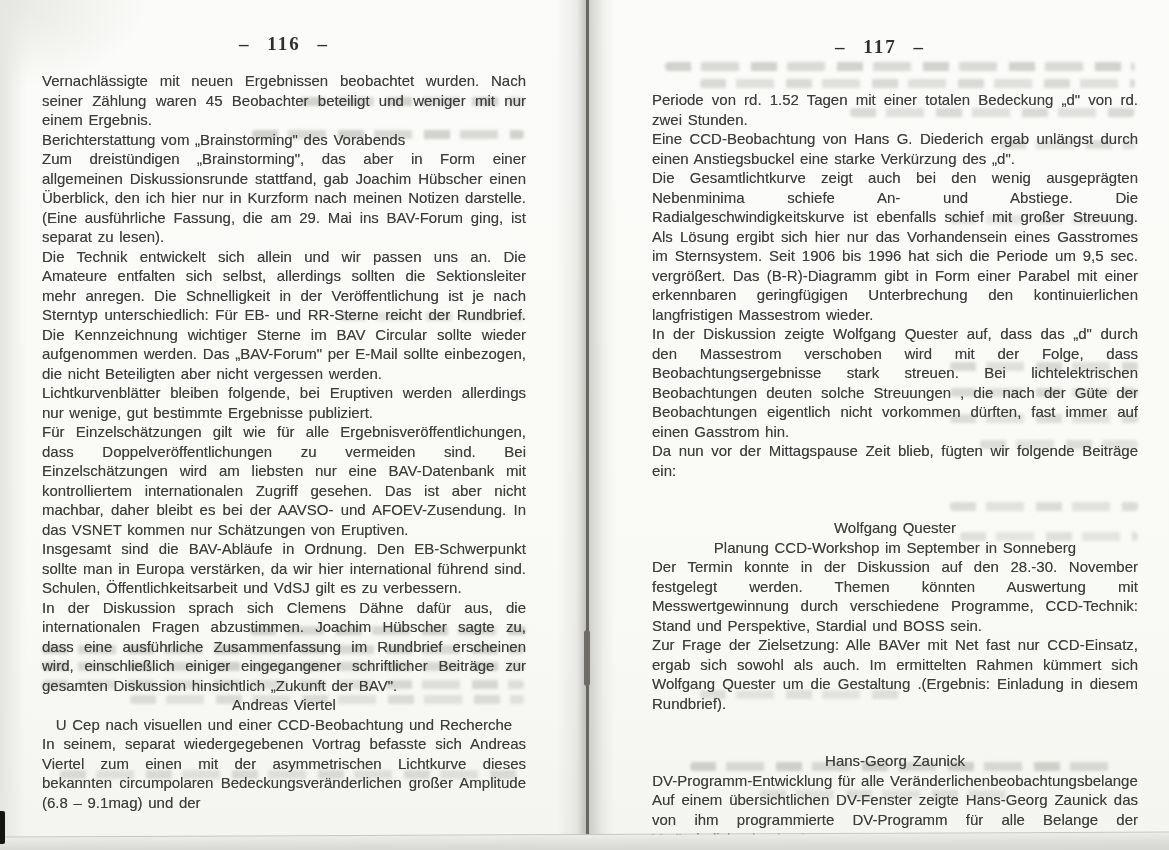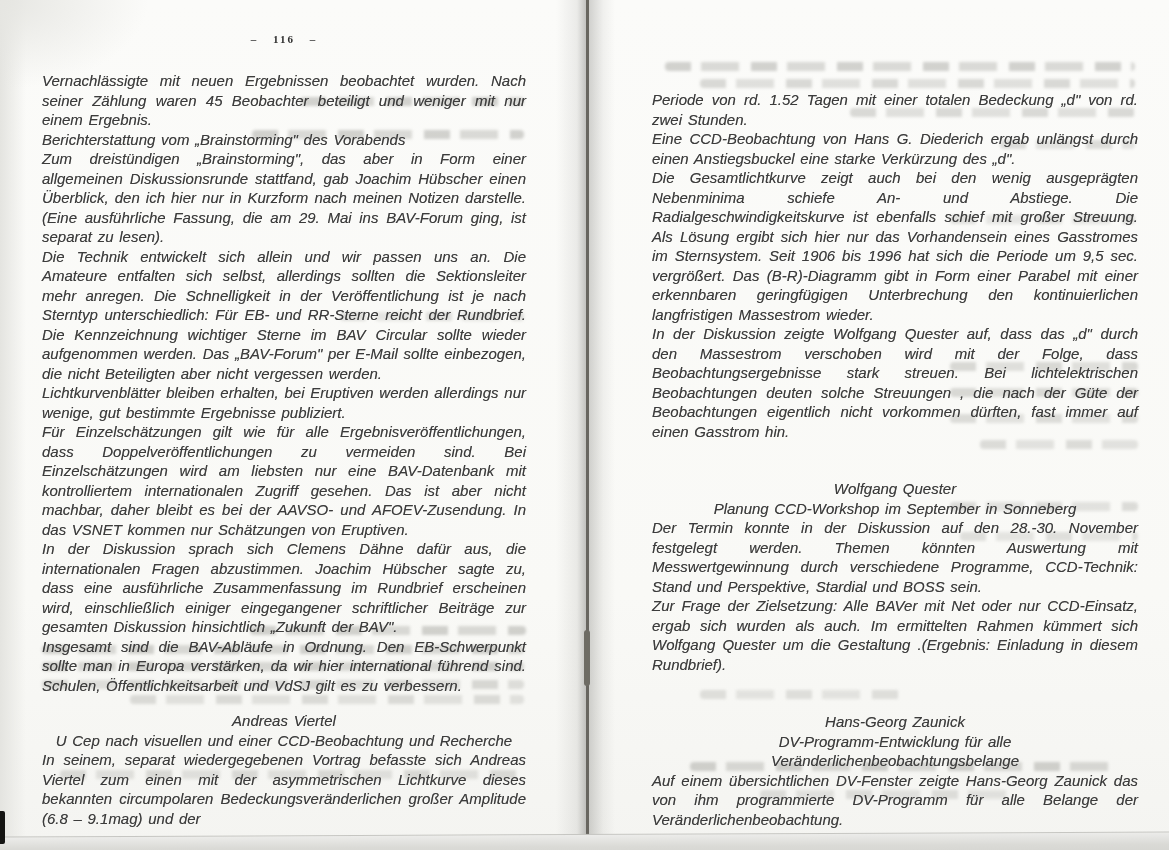--- a/index.html
+++ b/index.html
@@ -20,31 +20,31 @@
     background:#6e6c64;filter:blur(.6px);}
   .gutter-shade-r{position:absolute;left:589px;top:0;width:26px;height:850px;
     background:linear-gradient(90deg,rgba(110,110,105,.30) 0%,rgba(110,110,105,.08) 55%,rgba(110,110,105,0) 100%);}
   .bottom-band{position:absolute;left:-10px;top:834px;width:1200px;height:26px;
     background:linear-gradient(180deg,#ececea 0%,#dadad6 45%,#d2d2ce 100%);
     transform:rotate(-0.25deg);border-top:1px solid #c6c6c2;}
   .corner-mark{position:absolute;left:0;top:811px;width:5px;height:33px;background:#141412;border-radius:0 2px 2px 0;}
 
   
   .pageno{position:absolute;font-family:"Liberation Serif","DejaVu Serif",serif;
-    font-size:11px;font-weight:600;letter-spacing:2px;word-spacing:10px;color:#2f2f2f;text-align:center;}
+    font-size:19px;font-weight:600;letter-spacing:2px;word-spacing:10px;color:#2f2f2f;text-align:center;}
   .pageno.left{left:42px;top:33px;width:484px;}
   .pageno.right{left:640px;top:36px;width:480px;}
   .col{position:absolute;font-size:15px;line-height:19.5px;text-align:justify;
     color:#3c3c3c;word-spacing:1.5px;hyphens:manual;text-shadow:0 0 .4px rgba(60,60,60,.55);}
   .col.left{left:42px;top:71px;width:484px;}
   .col.right{left:652px;top:90px;width:486px;}
-  .col p{margin:0;font-style:italic;}
+  .col p{margin:0;}
   .mt-s{margin-top:9px;}
   .mt{margin-top:14px;}
-  .mt-m{margin-top:16px;}
+  .mt-m{margin-top:0;}
   .mt-l{margin-top:24px;}
   .mt-xl{margin-top:38px;}
   .speaker p{text-align:center;}
 
   
   .bleed{position:absolute;height:9px;border-radius:4px;filter:blur(1.6px);opacity:.55;
     background:repeating-linear-gradient(90deg,
       rgba(150,150,144,.75) 0px,rgba(150,150,144,.75) 26px,
       rgba(150,150,144,0) 26px,rgba(150,150,144,0) 36px,
       rgba(150,150,144,.6) 36px,rgba(150,150,144,.6) 74px,
@@ -87,42 +87,44 @@
     <div class="bleed" style="left:690px;top:762px;width:420px;"></div>
     <div class="bleed" style="left:760px;top:790px;width:250px;opacity:.35;"></div>
   </div>
 
   <div class="pageno left">– 116 –</div>
   <div class="col left">
     <p>Vernachlässigte mit neuen Ergebnissen beobachtet wurden. Nach seiner Zählung waren 45 Beobachter beteiligt und weniger mit nur einem Ergebnis.</p>
     <p class="mt">Berichterstattung vom „Brainstorming" des Vorabends</p>
     <p class="mt">Zum dreistündigen „Brainstorming", das aber in Form einer allgemeinen Diskussionsrunde stattfand, gab Joachim Hübscher einen Überblick, den ich hier nur in Kurzform nach meinen Notizen darstelle. (Eine ausführliche Fassung, die am 29. Mai ins BAV-Forum ging, ist separat zu lesen).</p>
     <p class="mt-s">Die Technik entwickelt sich allein und wir passen uns an. Die Amateure entfalten sich selbst, allerdings sollten die Sektionsleiter mehr anregen. Die Schnelligkeit in der Veröffentlichung ist je nach Sterntyp unterschiedlich: Für EB- und RR-Sterne reicht der Rundbrief. Die Kennzeichnung wichtiger Sterne im BAV Circular sollte wieder aufgenommen werden. Das „BAV-Forum" per E-Mail sollte einbezogen, die nicht Beteiligten aber nicht vergessen werden.</p>
-    <p>Lichtkurvenblätter bleiben erhalten, bei Eruptiven werden allerdings nur wenige, gut bestimmte Ergebnisse publiziert.</p>
+    <p>Lichtkurvenblätter bleiben folgende, bei Eruptiven werden allerdings nur wenige, gut bestimmte Ergebnisse publiziert.</p>
     <p class="mt">Für Einzelschätzungen gilt wie für alle Ergebnisveröffentlichungen, dass Doppelveröffentlichungen zu vermeiden sind. Bei Einzelschätzungen wird am liebsten nur eine BAV-Datenbank mit kontrolliertem internationalen Zugriff gesehen. Das ist aber nicht machbar, daher bleibt es bei der AAVSO- und AFOEV-Zusendung. In das VSNET kommen nur Schätzungen von Eruptiven.</p>
+    <p class="mt-m">Insgesamt sind die BAV-Abläufe in Ordnung. Den EB-Schwerpunkt sollte man in Europa verstärken, da wir hier international führend sind. Schulen, Öffentlichkeitsarbeit und VdSJ gilt es zu verbessern.</p>
     <p class="mt-m">In der Diskussion sprach sich Clemens Dähne dafür aus, die internationalen Fragen abzustimmen. Joachim Hübscher sagte zu, dass eine ausführliche Zusammenfassung im Rundbrief erscheinen wird, einschließlich einiger ein­gegangener schriftlicher Beiträge zur gesamten Diskussion hinsichtlich „Zukunft der BAV".</p>
-    <p class="mt-m">Insgesamt sind die BAV-Abläufe in Ordnung. Den EB-Schwerpunkt sollte man in Europa verstärken, da wir hier international führend sind. Schulen, Öffentlichkeitsarbeit und VdSJ gilt es zu verbessern.</p>
     <div class="speaker mt-m">
       <p>Andreas Viertel</p>
       <p>U Cep nach visuellen und einer CCD-Beobachtung und Recherche</p>
     </div>
     <p class="mt-m">In seinem,  separat wiedergegebenen Vortrag befasste sich Andreas Viertel zum einen mit der  asymmetrischen Lichtkurve dieses bekannten circumpo­laren Bedeckungsveränderlichen großer  Amplitude (6.8 – 9.1mag) und der</p>
   </div>
 
+  <div class="pageno right">– 117 –</div>
   <div class="col right">
     <p>Periode von rd. 1.52 Tagen mit einer totalen Bedeckung „d" von rd. zwei Stunden.</p>
     <p class="mt">Eine CCD-Beobachtung von Hans G. Diederich ergab unlängst durch einen Anstiegsbuckel eine starke Verkürzung des „d".</p>
     <p class="mt-m">Die Gesamtlichtkurve zeigt auch bei den wenig ausgeprägten Nebenminima schiefe An- und Abstiege. Die Radialgeschwindigkeitskurve ist ebenfalls schief mit großer Streuung. Als Lösung ergibt sich hier nur das Vorhanden­sein eines Gasstromes im Sternsystem. Seit 1906 bis 1996 hat sich die Periode um 9,5 sec. vergrößert. Das (B-R)-Diagramm gibt in Form einer Parabel mit einer erkennbaren geringfügigen Unterbrechung den kontinuier­lichen langfristigen Massestrom wieder.</p>
     <p class="mt-m">In der Diskussion zeigte Wolfgang Quester auf, dass das „d" durch den Massestrom verschoben wird mit der Folge, dass Beobachtungsergebnisse stark streuen. Bei lichtelektrischen Beobachtungen deuten solche Streu­ungen , die nach der Güte der Beobachtungen eigentlich nicht vorkommen dürften, fast immer auf einen Gasstrom hin.</p>
+    <p class="mt-m">Da nun vor der Mittagspause Zeit blieb, fügten wir folgende Beiträge ein:</p>
     <div class="speaker mt-xl">
       <p>Wolfgang Quester</p>
       <p>Planung CCD-Workshop im September in Sonneberg</p>
     </div>
     <p class="mt-l">Der Termin konnte in der Diskussion auf den 28.-30. November festgelegt werden. Themen könnten  Auswertung mit Messwertgewinnung durch ver­schiedene Programme, CCD-Technik: Stand und Perspektive, Stardial und BOSS sein.</p>
-    <p>Zur Frage der Zielsetzung: Alle BAVer mit Net oder nur CCD-Einsatz, ergab sich wurden als auch. Im ermittelten Rahmen kümmert sich Wolfgang Quester um die Gestaltung .(Ergebnis: Einladung in diesem Rundbrief).</p>
+    <p>Zur Frage der Zielsetzung: Alle BAVer mit Net fast nur CCD-Einsatz, ergab sich sowohl als auch. Im ermittelten Rahmen kümmert sich Wolfgang Quester um die Gestaltung .(Ergebnis: Einladung in diesem Rundbrief).</p>
     <div class="speaker mt-xl">
       <p>Hans-Georg Zaunick</p>
       <p>DV-Programm-Entwicklung für alle Veränderlichenbeobachtungsbelange</p>
     </div>
     <p class="mt-l">Auf einem übersichtlichen DV-Fenster zeigte Hans-Georg Zaunick das von ihm programmierte DV-Programm für alle Belange der Veränderlichen­beobachtung.</p>
   </div>
 
   <div class="bottom-band"></div>
   <div class="corner-mark"></div>
 </div>

